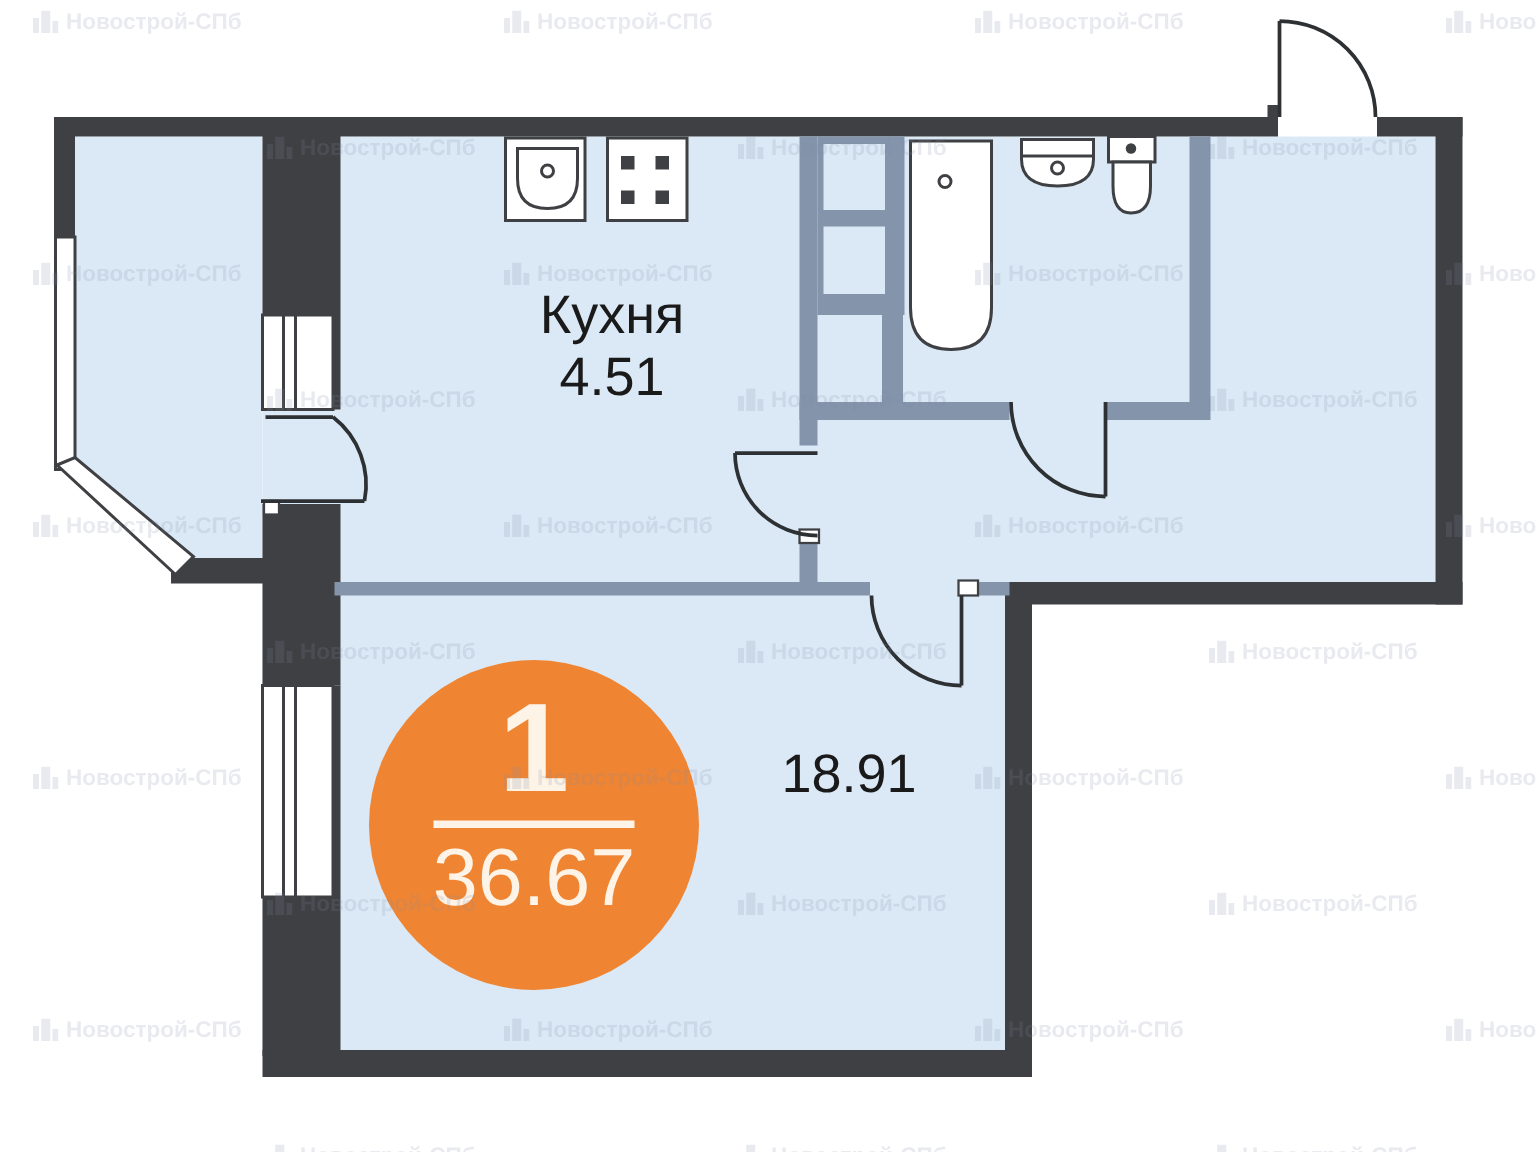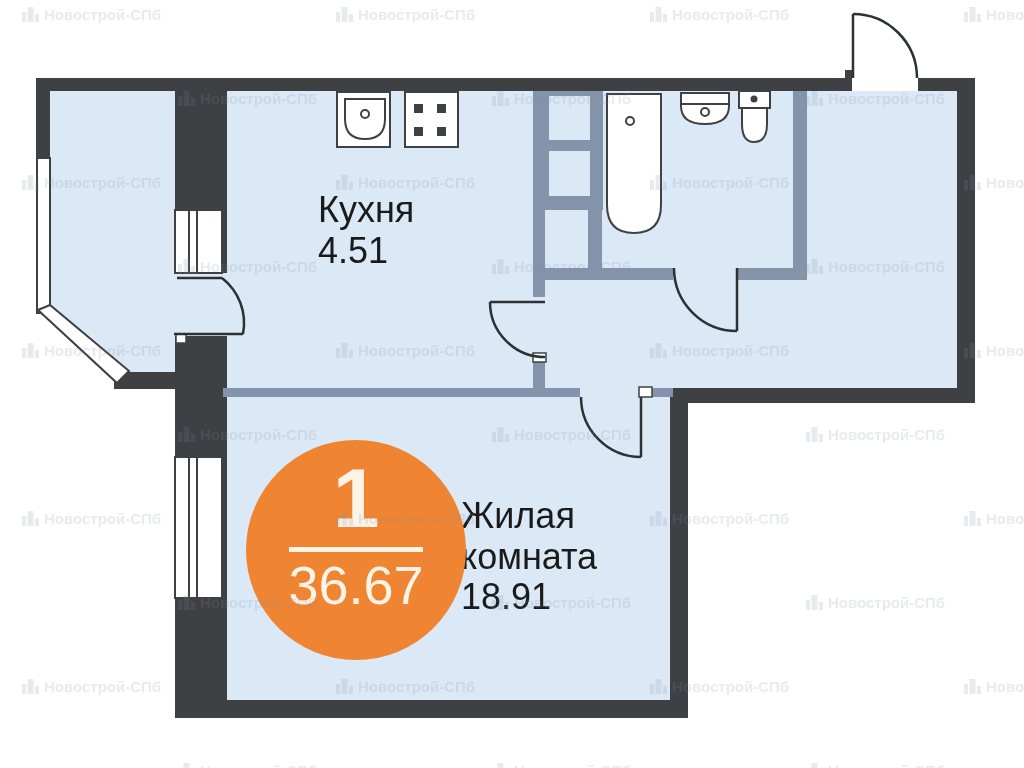--- a/index.html
+++ b/index.html
@@ -22,21 +22,21 @@
   .gray{fill:var(--wall-partition);}
   .winline{stroke:var(--wall-dark);stroke-width:2;}
   .window{fill:#fff;stroke:var(--wall-dark);stroke-width:2;}
   .door{fill:none;stroke:#2e3133;stroke-width:2.5;}
   .fixture{fill:#fff;stroke:var(--wall-dark);stroke-width:2;}
   .fixline{fill:none;stroke:var(--wall-dark);stroke-width:2;}
   .burner{fill:var(--wall-dark);}
   .cap{fill:#fff;stroke:var(--wall-dark);stroke-width:1.5;}
 
   .room-label{
-    position:absolute;color:var(--label-text);
+    position:absolute;text-align:center;color:var(--label-text);
     font-size:36px;line-height:1.13;font-weight:400;
   }
   .kitchen-label{left:318px;top:190px;width:180px;}
   .living-label{left:461px;top:496px;width:210px;}
 
   .badge{
     position:absolute;left:246px;top:440px;width:220px;height:220px;border-radius:50%;
     background:var(--badge-orange);color:var(--badge-text);
     display:flex;flex-direction:column;align-items:center;justify-content:flex-start;
   }
@@ -140,21 +140,20 @@
     <circle class="burner" cx="754" cy="99" r="3.5"></circle>
     <path class="fixture" d="M742,108 H767 V124 Q767,142 754,142 Q742,142 742,124 Z"></path>
   </svg>
 
   <div class="room-label kitchen-label">
     <div>Кухня</div>
     <div>4.51</div>
   </div>
 
   <div class="room-label living-label">
-    <div>Жилая комната</div>
     <div>18.91</div>
   </div>
 
   <div class="badge">
     <div class="badge-number">1</div>
     <div class="badge-divider"></div>
     <div class="badge-area">36.67</div>
   </div>
 
   <div class="watermark-layer" id="watermarks">

